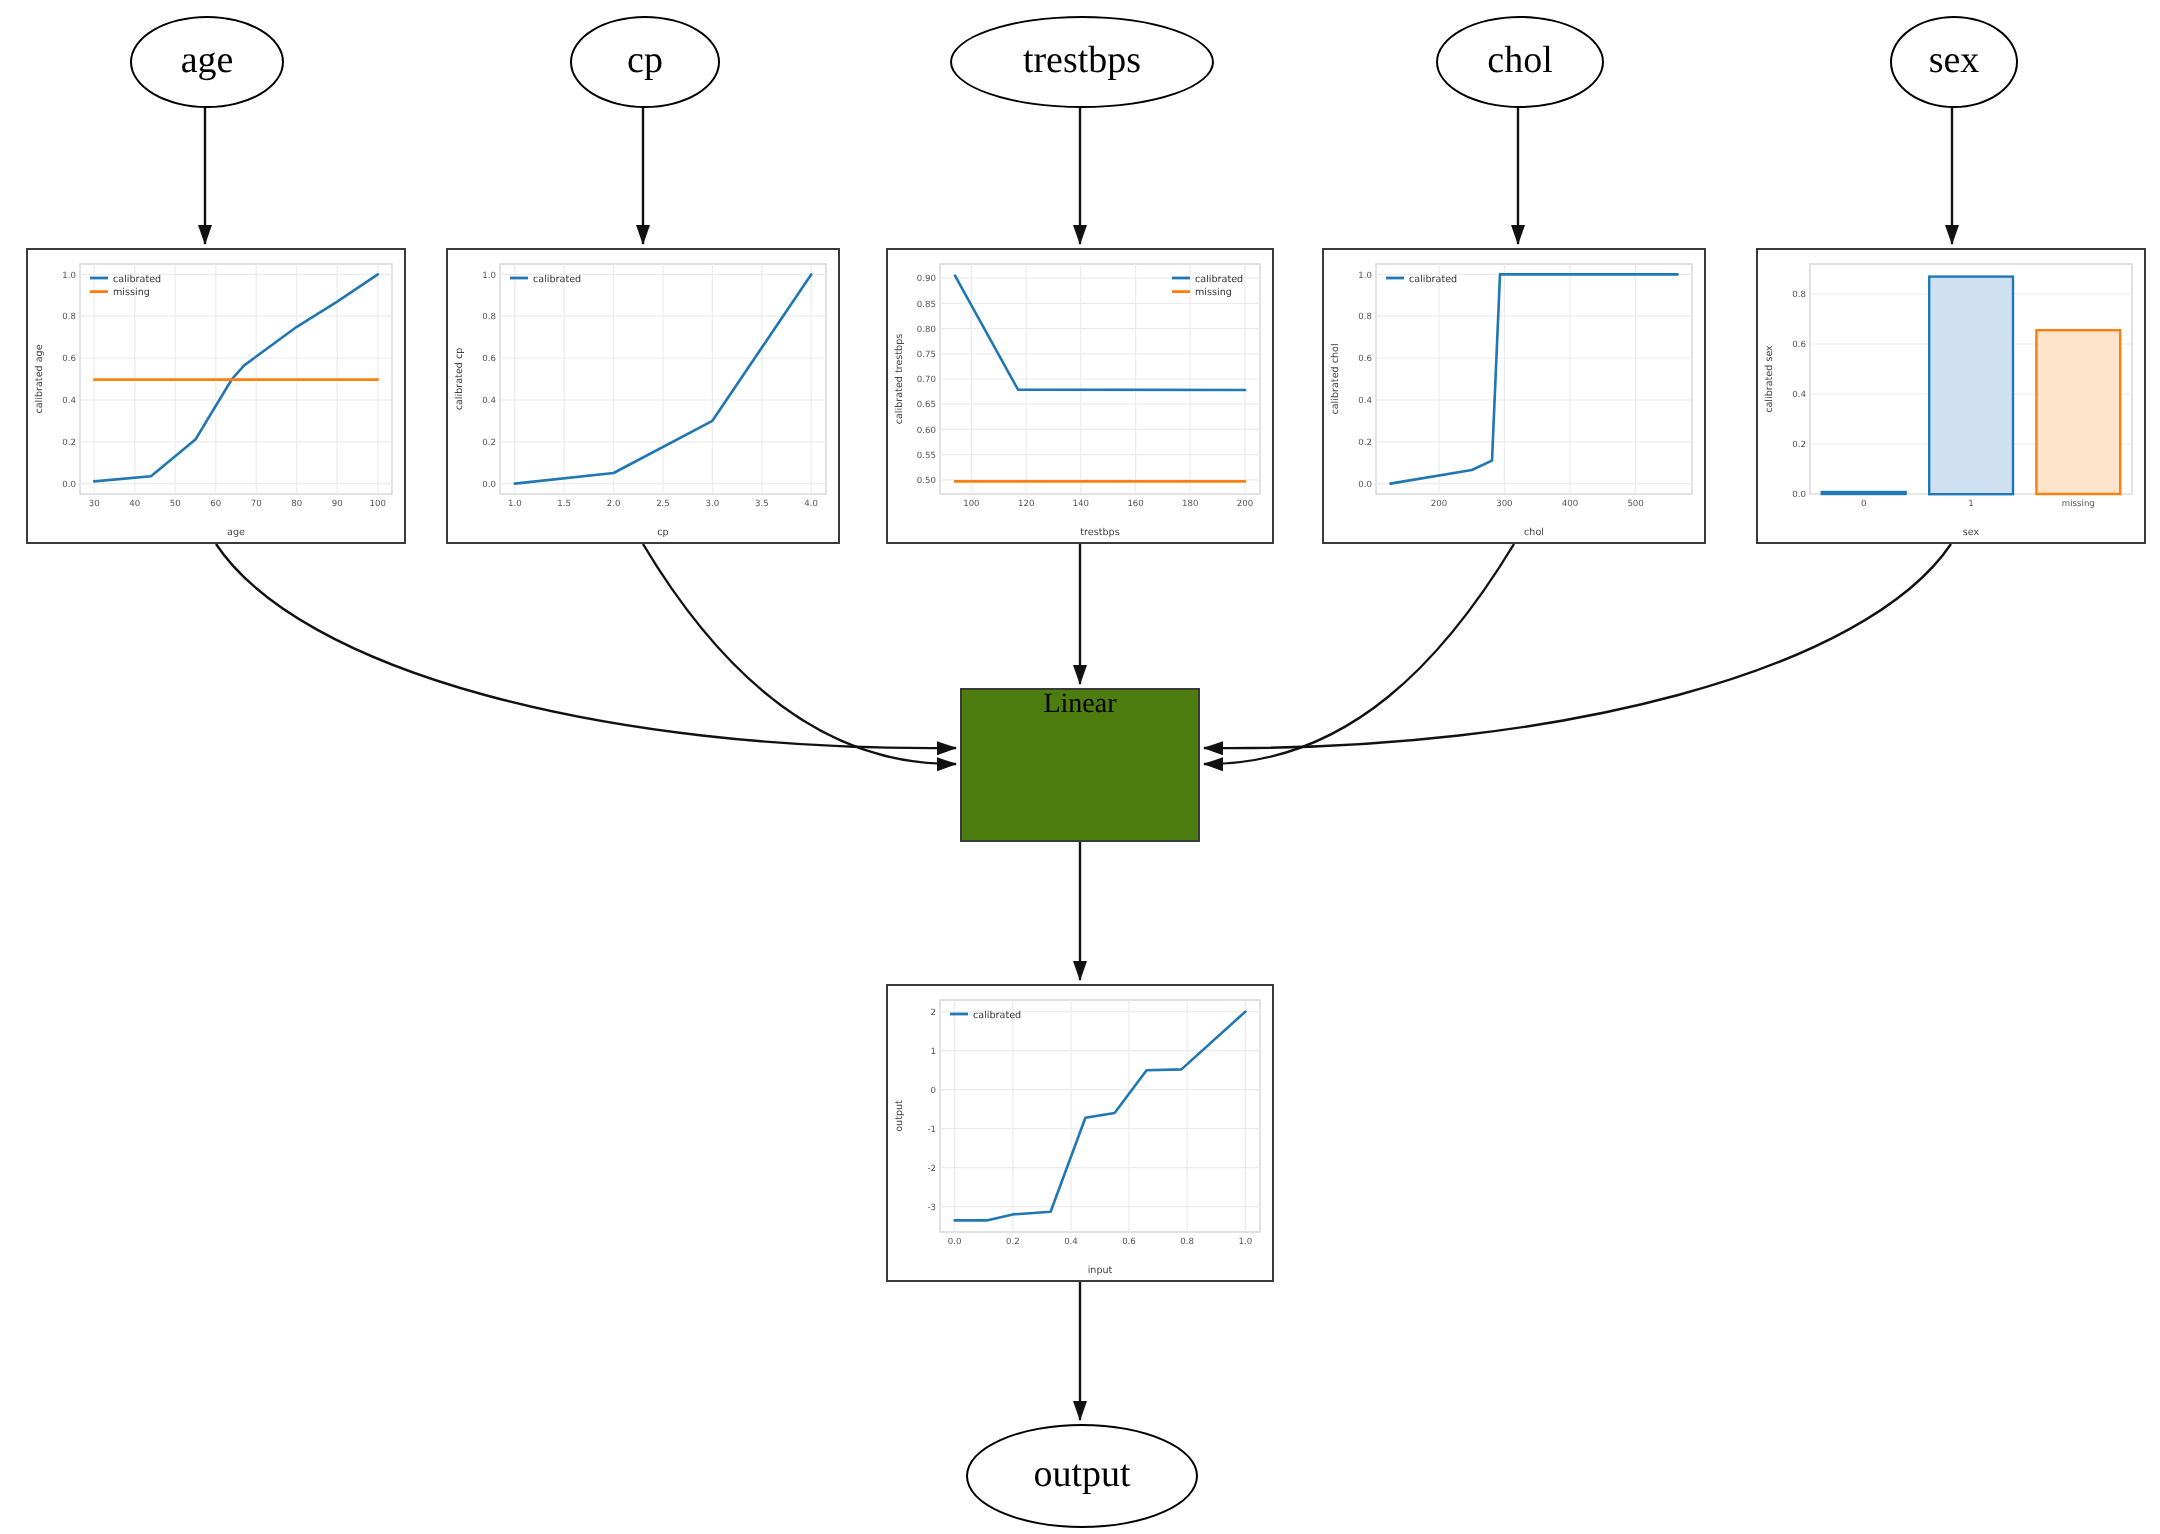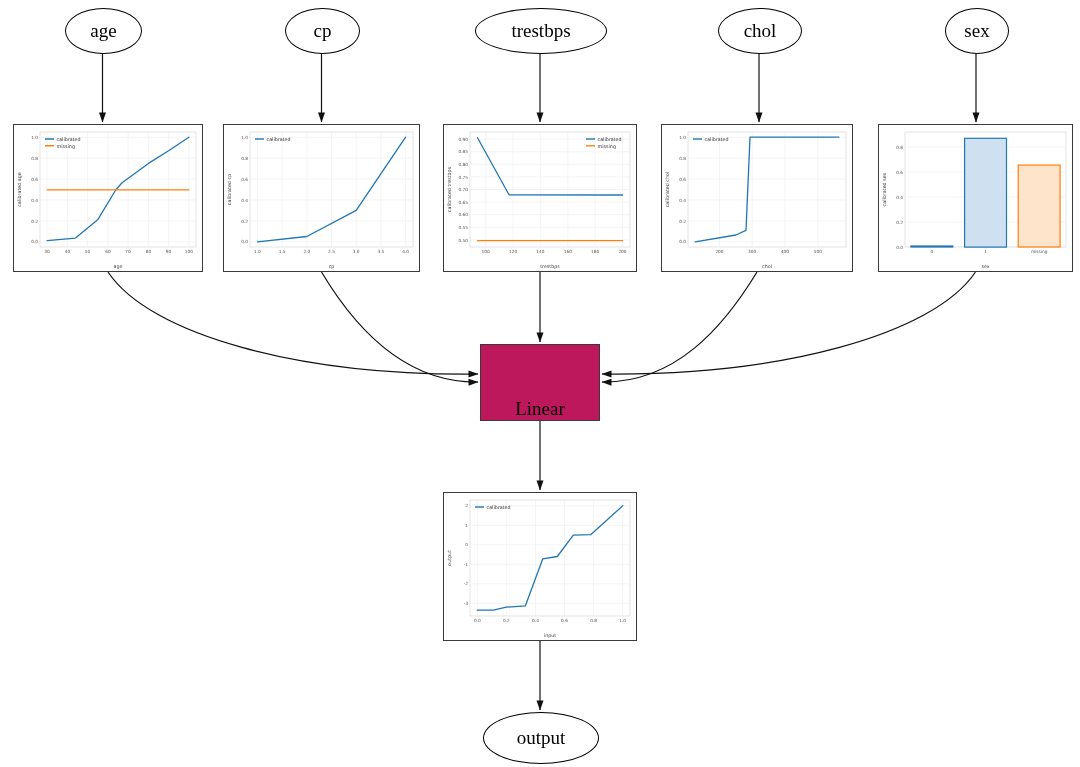--- a/index.html
+++ b/index.html
@@ -1,21 +1,21 @@
 <!DOCTYPE html>
 <html><head>
 <meta charset="utf-8">
 <style>
   html,body{margin:0;padding:0;background:#fff;}
   #canvas{position:relative;width:1080px;height:767px;background:#fff;overflow:hidden;
           font-family:"Liberation Serif",serif;border-radius:25px;}
   .ellipse-node{position:absolute;border:1px solid #000;border-radius:50%;background:#fff;
           display:flex;align-items:center;justify-content:center;font-size:19px;color:#000;}
-  .box-node{position:absolute;border:1.5px solid #3a3a3a;background:#be185d;box-sizing:border-box;
-          display:flex;align-items:flex-end;justify-content:center;font-size:19px;color:#000;}
+  .box-node{position:absolute;border:1.5px solid #3a3a3a;background:#4d7c0f;box-sizing:border-box;
+          display:flex;align-items:flex-start;justify-content:center;font-size:14px;color:#000;}
   .chartbox{position:absolute;border:1.5px solid #3a3a3a;background:#fff;box-sizing:border-box;}
   .chartbox svg{display:block;}
   #edges{position:absolute;left:0;top:0;pointer-events:none;}
   .tick{font:4.3px "DejaVu Sans",sans-serif;fill:#555;}
   .axl{font:4.8px "DejaVu Sans",sans-serif;fill:#444;}
   .leg{font:4.8px "DejaVu Sans",sans-serif;fill:#333;}
 </style>
 </head>
 <body>
 

